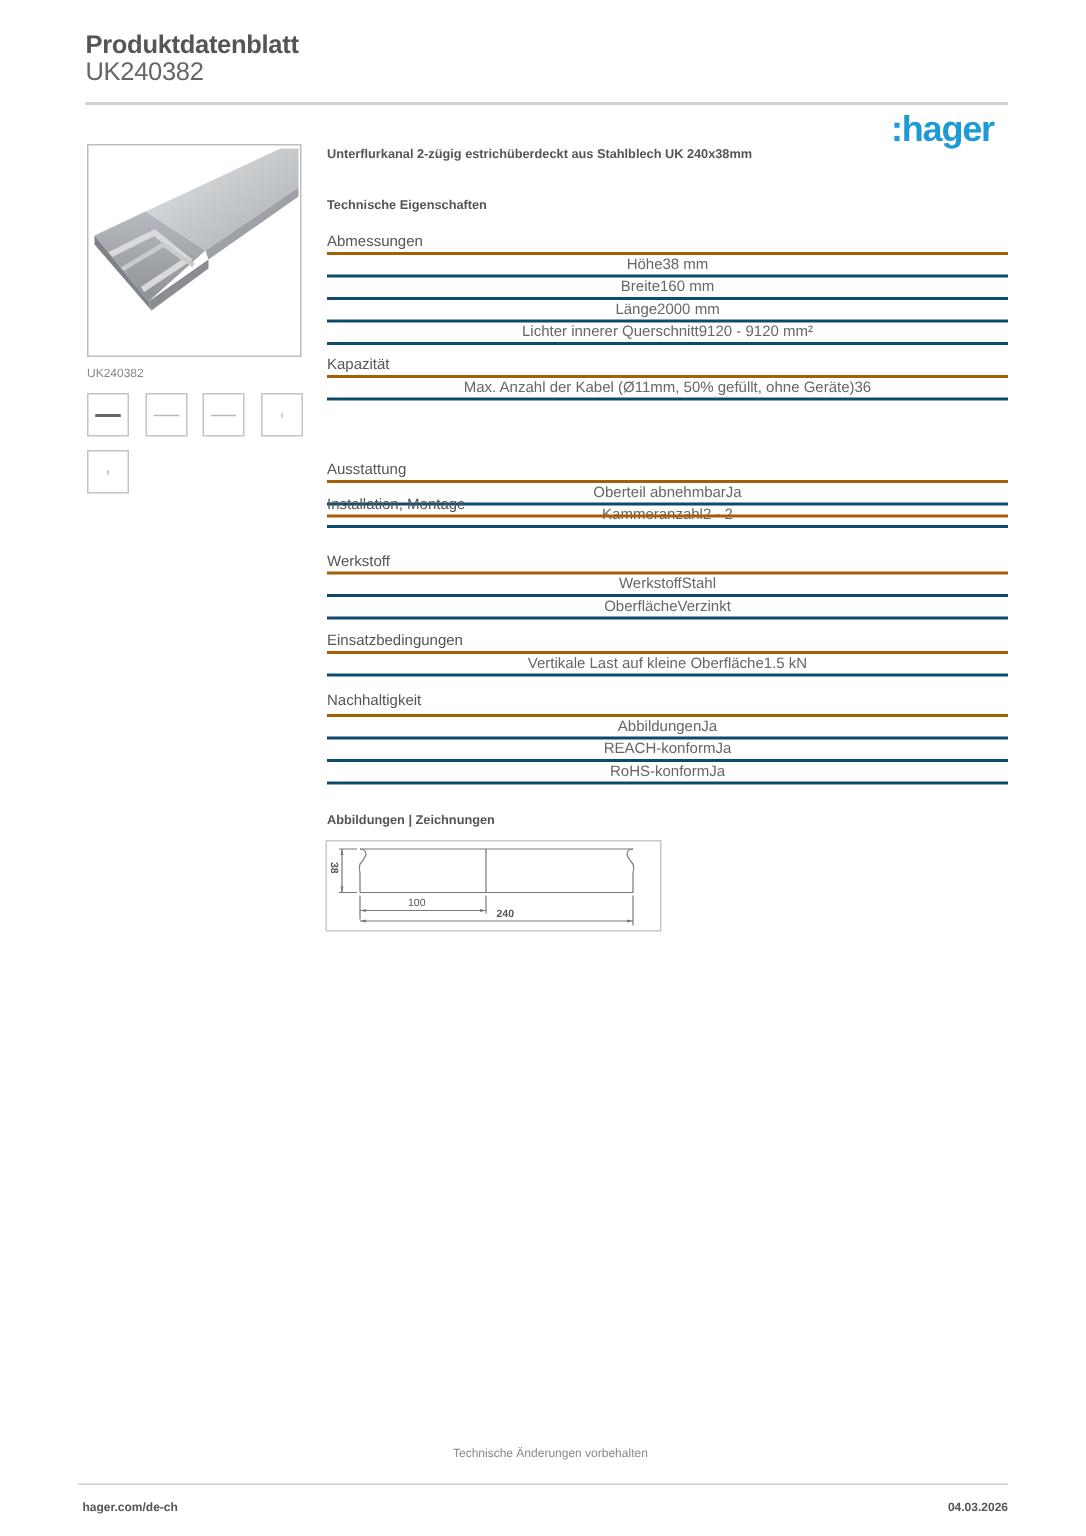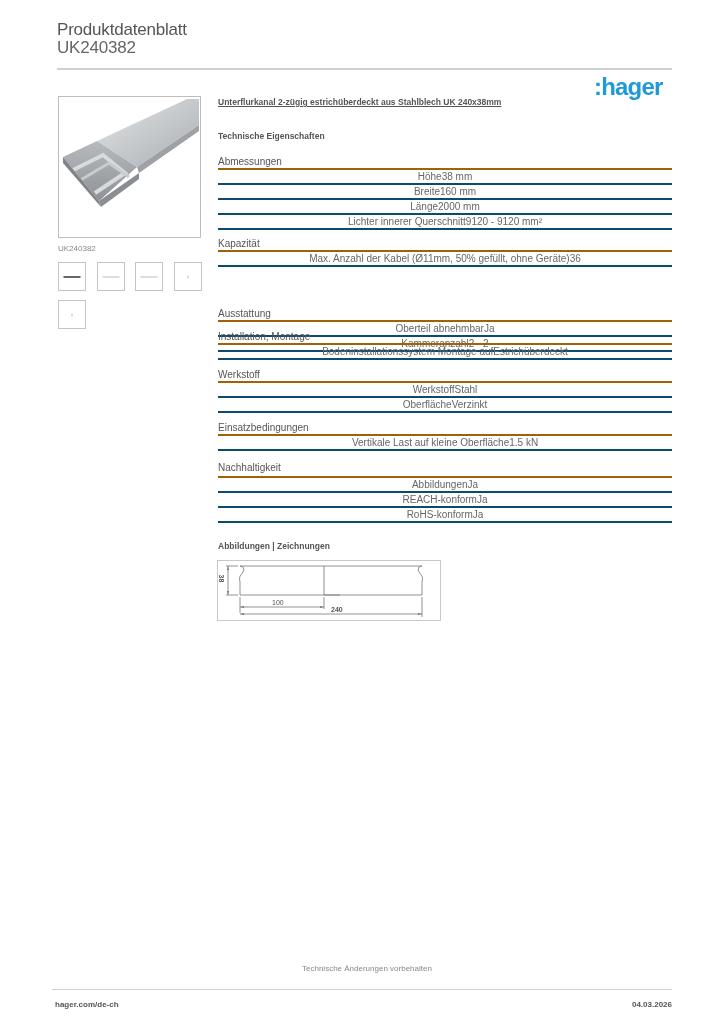--- a/index.html
+++ b/index.html
@@ -1,26 +1,26 @@
 <!DOCTYPE html>
 <html><head>
 <meta charset="utf-8">
 <style>
   html, body { margin: 0; padding: 0; background: #ffffff; }
   body { width: 724px; height: 1024px; position: relative; font-family: "Liberation Sans", sans-serif; color: #555; overflow: hidden; }
-  .header-title { position: absolute; left: 57px; top: 20px; font-size: 17px; font-weight: normal; color: #555; letter-spacing: -0.2px; }
+  .header-title { position: absolute; left: 57px; top: 20px; font-size: 17px; font-weight: bold; color: #555; letter-spacing: -0.2px; }
   .header-sub { position: absolute; left: 57px; top: 38px; font-size: 17px; color: #666; letter-spacing: -0.2px; }
   .logo { position: absolute; left: 594px; top: 27px; font-size: 24px; font-weight: bold; color: #1e9ad6; letter-spacing: -0.8px; margin-top: 46px; }
   .header-rule { position: absolute; left: 57px; top: 68px; width: 615px; height: 2px; background: #d0d0d0; }
 
   .main-image { position: absolute; left: 58px; top: 96px; width: 141px; height: 140px; border: 1px solid #bdbdbd; background: #fff; overflow: hidden; }
   .img-caption { position: absolute; left: 58px; top: 244px; font-size: 8px; color: #888; }
   .thumb { position: absolute; width: 26px; height: 27px; border: 1px solid #c4c4c4; background: #fff; }
   .thumb .glyph { position: absolute; left: 50%; top: 50%; transform: translate(-50%,-50%); }
-  .product-title { position: absolute; left: 218px; top: 97px; font-size: 8.5px; font-weight: bold; color: #555; text-decoration: underline; }
+  .product-title { position: absolute; left: 218px; top: 97px; font-size: 8.5px; font-weight: bold; color: #555; }
   .tech-heading { position: absolute; left: 218px; top: 131px; font-size: 8.5px; font-weight: bold; color: #555; }
   .section { position: absolute; left: 218px; width: 454px; }
   .section-title { font-size: 10px; font-weight: normal; color: #555; height: 13px; line-height: 13px; border-bottom: 2px solid #a16207; }
   .row { display: flex; justify-content: center; font-size: 10px; color: #666; height: 13px; line-height: 14px; border-bottom: 2px solid #0c4a6e; }
   .row .val { text-align: right; }
 
   .draw-heading { position: absolute; left: 218px; top: 541px; font-size: 8.5px; font-weight: bold; color: #555; }
   .drawing { position: absolute; left: 217px; top: 560px; width: 222px; height: 59px; border: 1px solid #c8c8c8; background: #fff; }
 
   .footer-rule { position: absolute; left: 52px; top: 989px; width: 620px; height: 1px; background: #d0d0d0; }
@@ -116,24 +116,20 @@
       <span class="val">Ja</span>
     </div>
   <div class="row">
       <span>Kammeranzahl</span>
       <span class="val">2 - 2</span>
     </div>
 </div>
 
 <div class="section" style="top:330px;">
   <div class="section-title">Installation, Montage</div>
-  <div class="row">
-      <span>Bodeninstallationssystem Montage auf</span>
-      <span class="val">Estrichüberdeckt</span>
-    </div>
 </div>
 
 <div class="section" style="top:368px;">
   <div class="section-title">Werkstoff</div>
   <div class="row">
       <span>Werkstoff</span>
       <span class="val">Stahl</span>
     </div>
   <div class="row">
       <span>Oberfläche</span>

